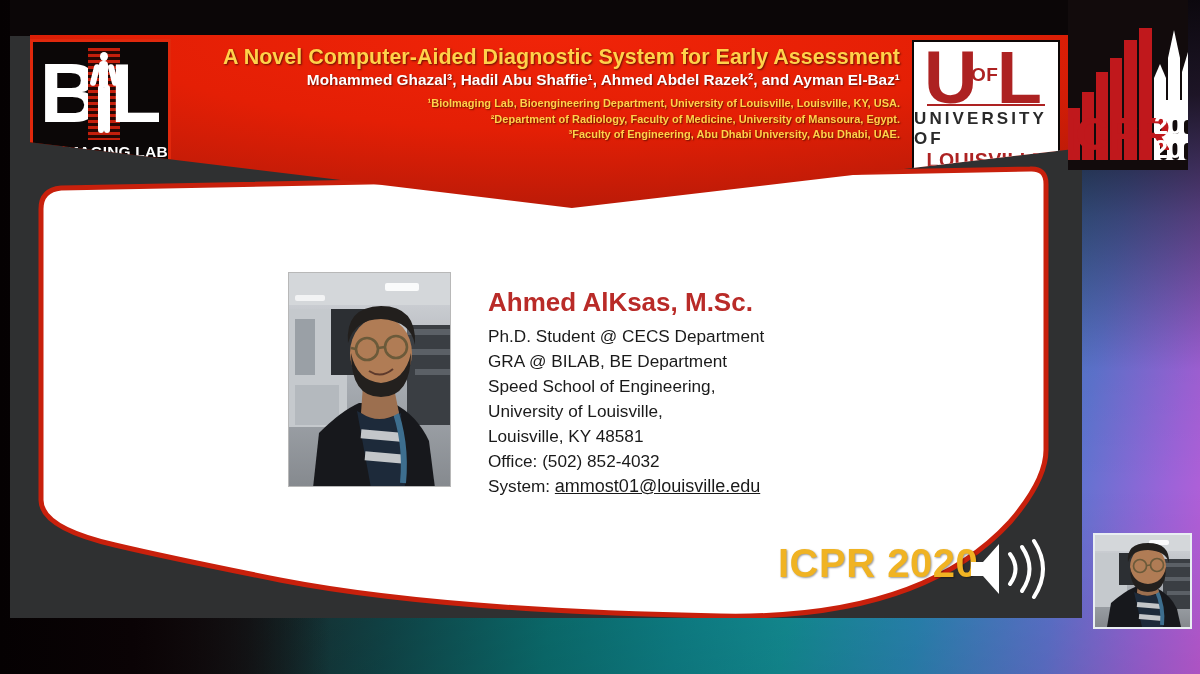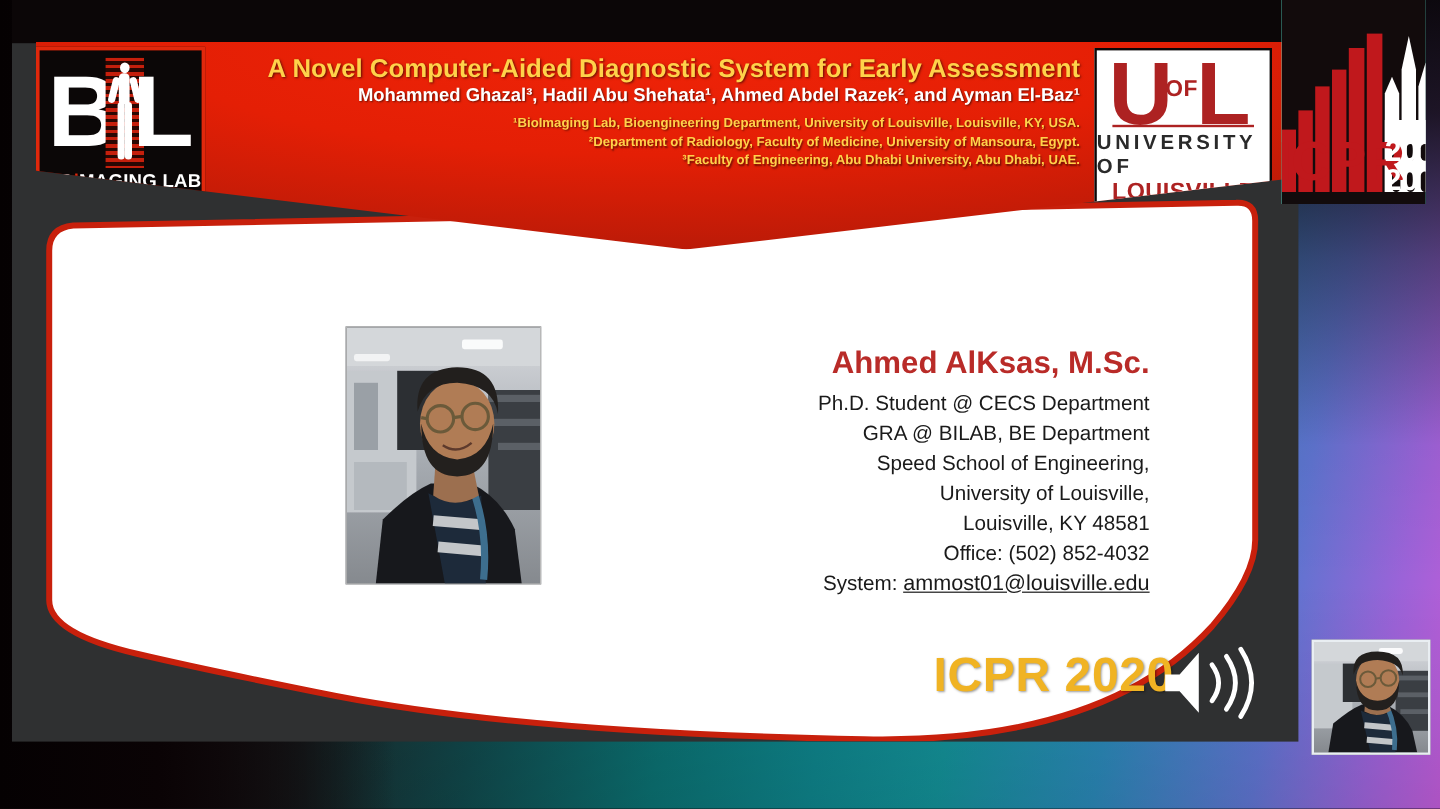--- a/index.html
+++ b/index.html
@@ -128,21 +128,21 @@
   
   .panel-wrap{position:absolute;left:10px;top:150px;width:1072px;height:468px;}
   .panel-svg{position:absolute;left:0;top:0;}
 
   .speaker-photo{
     position:absolute;left:278px;top:272px;width:163px;height:215px;
     border:1px solid #b8b8b8;box-sizing:border-box;overflow:hidden;background:#6f7378;
   }
   .speaker-photo svg{display:block;}
 
-  .speaker-info{position:absolute;left:478px;top:286px;width:470px;text-align:right;}
+  .speaker-info{position:absolute;left:478px;top:286px;width:470px;}
   .sp-name{
     color:#b92b28;font-size:26px;font-weight:bold;line-height:32px;margin-bottom:6px;
   }
   .sp-line{color:#1a1a1a;font-size:17.2px;line-height:25px;font-weight:500;}
   .sp-email-label{color:#1a1a1a;font-size:17.2px;line-height:25px;}
   .sp-email{color:#1a1a1a;font-size:18px;text-decoration:underline;}
 
   
   .icpr-footer{
     position:absolute;left:768px;top:541px;
@@ -275,21 +275,21 @@
               <div class="bil-legL"></div>
               <div class="bil-legR"></div>
             </div>
             <span class="bil-L">L</span>
           </div>
           <div class="bil-caption"><span>BIO</span><span class="bar">|</span><span>MAGING LAB</span></div>
         </div>
 
         <div class="title-block">
           <div class="ptitle">A Novel Computer-Aided Diagnostic System for Early Assessment</div>
-          <div class="authors" style="margin-top:0">Mohammed Ghazal³, Hadil Abu Shehata¹, Ahmed Abdel Razek², and Ayman El-Baz¹</div>
+          <div class="authors" style="margin-top:0">Mohammed Ghazal³, Hadil Abu Shaffie¹, Ahmed Abdel Razek², and Ayman El-Baz¹</div>
           <div class="affils">¹BioImaging Lab, Bioengineering Department, University of Louisville, Louisville, KY, USA.</div>
           <div class="affils" style="margin-top:0">²Department of Radiology, Faculty of Medicine, University of Mansoura, Egypt.</div>
           <div class="affils" style="margin-top:0">³Faculty of Engineering, Abu Dhabi University, Abu Dhabi, UAE.</div>
         </div>
 
         <div class="uofl">
           <div class="uofl-mark">
             <span class="uofl-U">U</span>
             <span class="uofl-of">OF</span>
             <span class="uofl-L">L</span>

